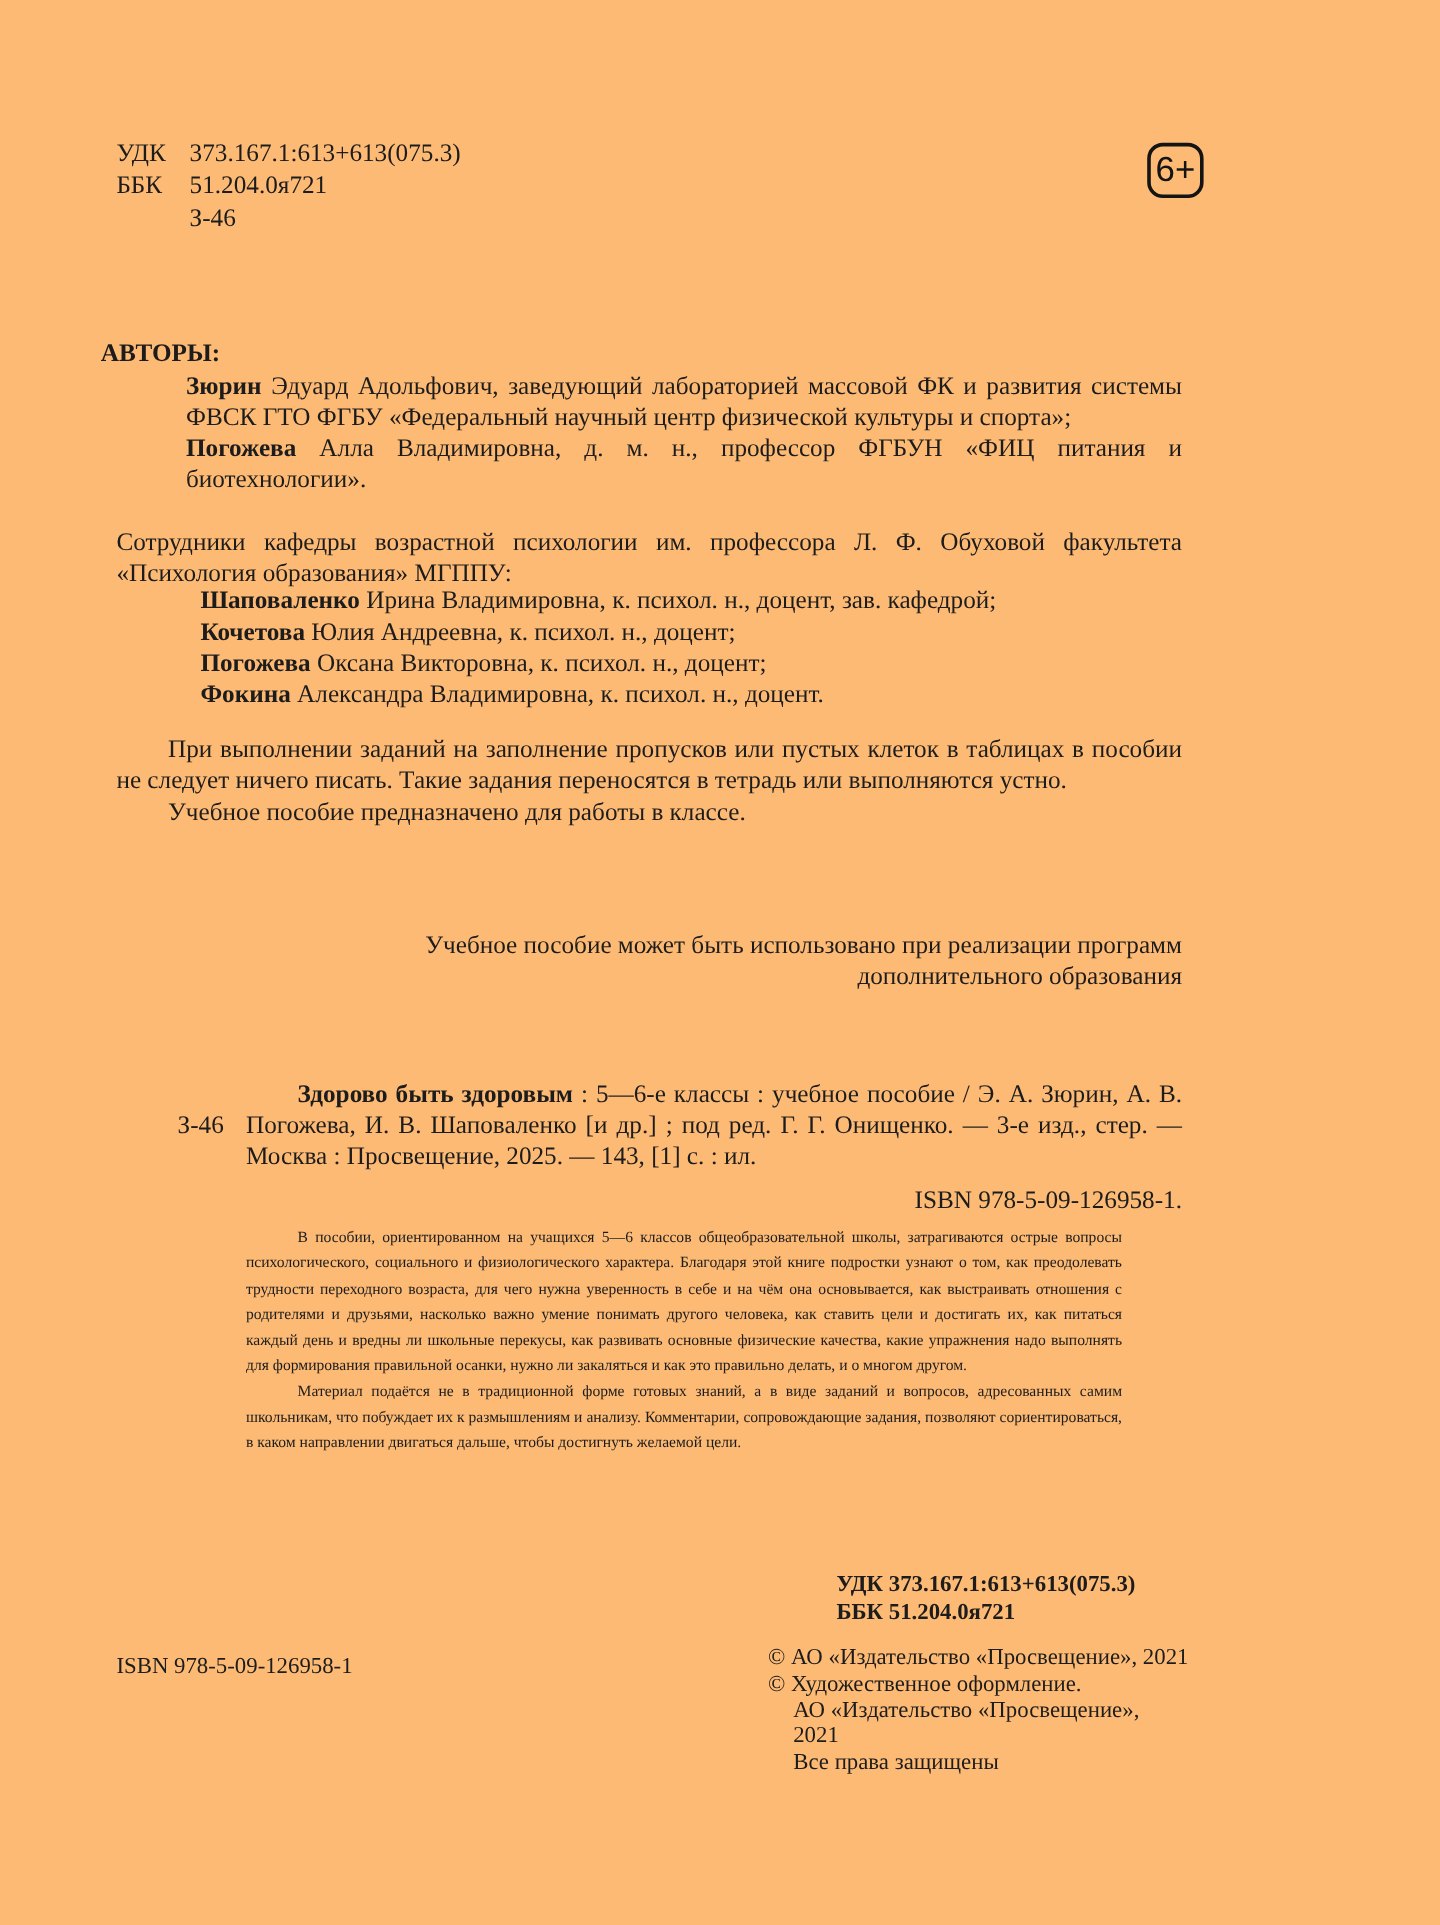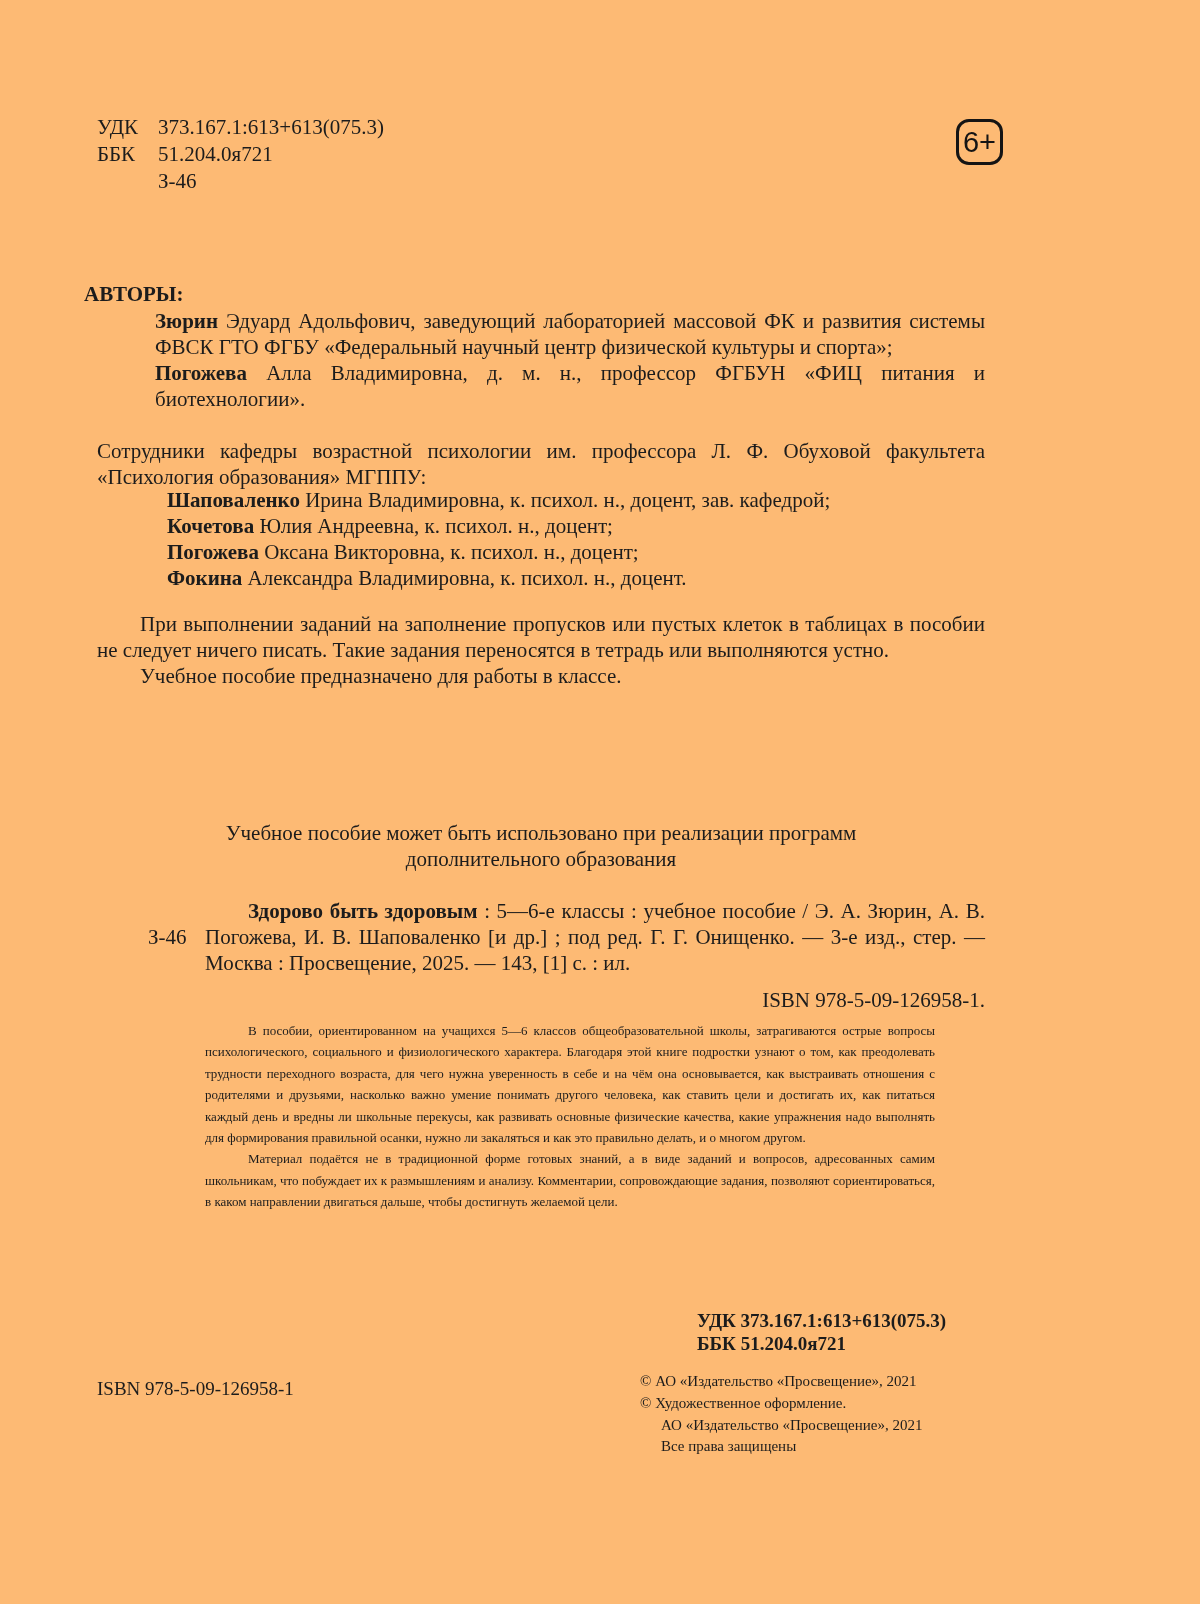--- a/index.html
+++ b/index.html
@@ -36,21 +36,21 @@
   .authors-heading{left:84px;top:281px;}
   .authors-list{left:155px;top:308px;width:830px;}
   .staff-intro{left:97px;top:438px;width:888px;}
   .staff-list{left:167px;top:487px;width:830px;}
 
   .notes{left:97px;top:611px;width:888px;}
   .notes p{text-indent:43px;}
 
   .usage-note{
     left:97px;top:774px;width:888px;
-    text-align:center;white-space:pre-line;margin-top:46px;
+    white-space:pre-line;
   }
 
   
   .bib{left:205px;top:898px;width:780px;}
   .bib-sign{position:absolute;left:-57px;top:26px;}
   .bib-main{text-indent:43px;}
   .bib-isbn{margin-top:11px;text-indent:43px;}
   .annotation{
     margin-top:7px;margin-right:50px;
     font-size:13px;line-height:21.4px;
@@ -58,21 +58,21 @@
   .annotation p{text-indent:43px;}
 
   .codes-bottom{
     left:697px;top:1310px;
     font-weight:bold;font-size:19px;line-height:22.5px;
   }
 
   .footer-isbn{left:97px;top:1376px;font-weight:normal;font-size:19px;}
   .copyright{
     left:640px;top:1371px;width:352px;
-    font-size:15px;line-height:21.8px;
+    font-size:19px;line-height:21.8px;
   }
   .cr-indent{padding-left:21px;}
 </style>
 </head>
 <body>
 
 <div class="page">
 
   <div class="abs codes-top">
     <div class="code-line">

